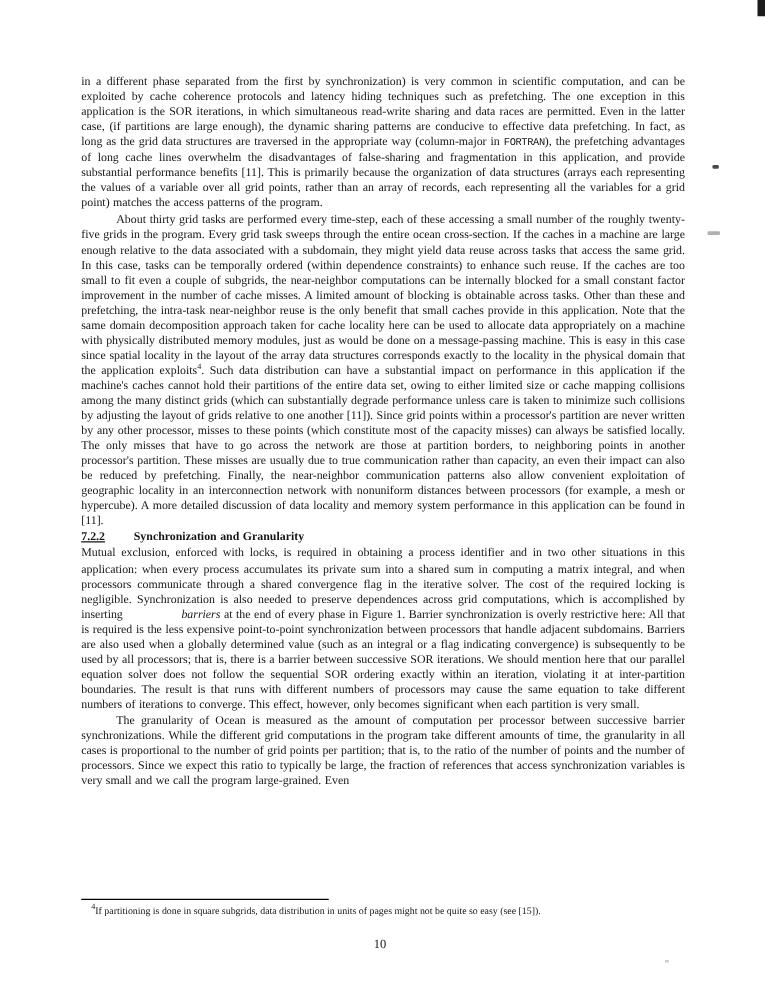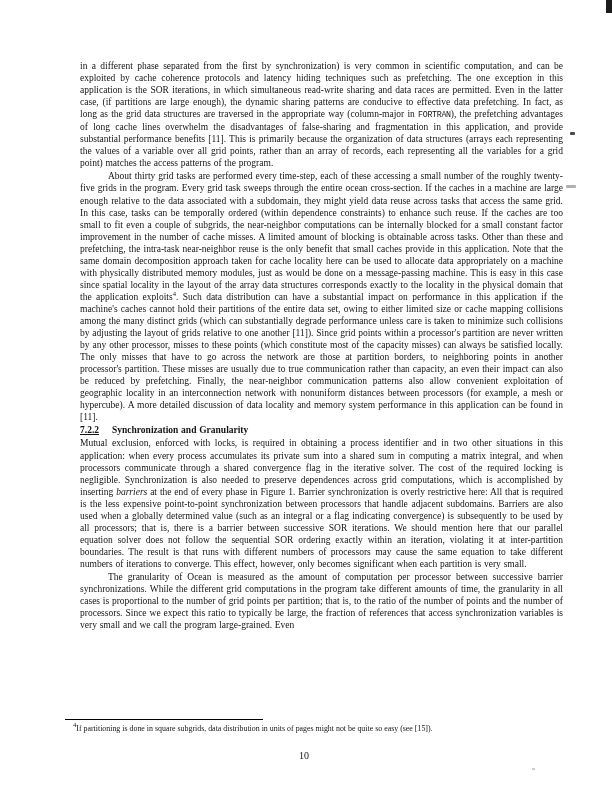--- a/index.html
+++ b/index.html
@@ -6,21 +6,21 @@
   body {
     width: 612px; height: 791px;
     background: #ffffff;
     position: relative;
     font-family: "Liberation Serif", serif;
     color: #141414;
     overflow: hidden;
   }
   .content {
     position: absolute;
-    left: 80px; top: 60px;
+    left: 65px; top: 60px;
     width: 483px;
   }
   .content p {
     margin: 0;
     text-align: justify;
     font-size: 9.5px;
     line-height: 12.05px;
     word-spacing: 0.4px;
   }
   .content p.indent { text-indent: 28px; }
@@ -28,28 +28,28 @@
   .fortran {
     font-family: "Liberation Mono", monospace;
     font-size: 8.3px;
     letter-spacing: -0.3px;
   }
   .sup {
     vertical-align: super;
     font-size: 6.5px;
     line-height: 0;
   }
-  .ital { font-style: italic; }
+  .ital { font-style: italic; margin-left: 44px; }
   .section-heading {
     margin: 17px 0 12px 0;
     font-weight: bold;
     font-size: 10.3px;
     text-align: left;
   }
-  .section-heading .sec-num { margin-right: 13px; text-decoration: underline; }
+  .section-heading .sec-num { margin-right: 23px; text-decoration: underline; }
   .footnote-rule {
     position: absolute;
     left: 65px; top: 719px;
     width: 198px; height: 1px;
     background: #000000;
   }
   .footnote {
     position: absolute;
     left: 65px; top: 724px;
     width: 483px;

